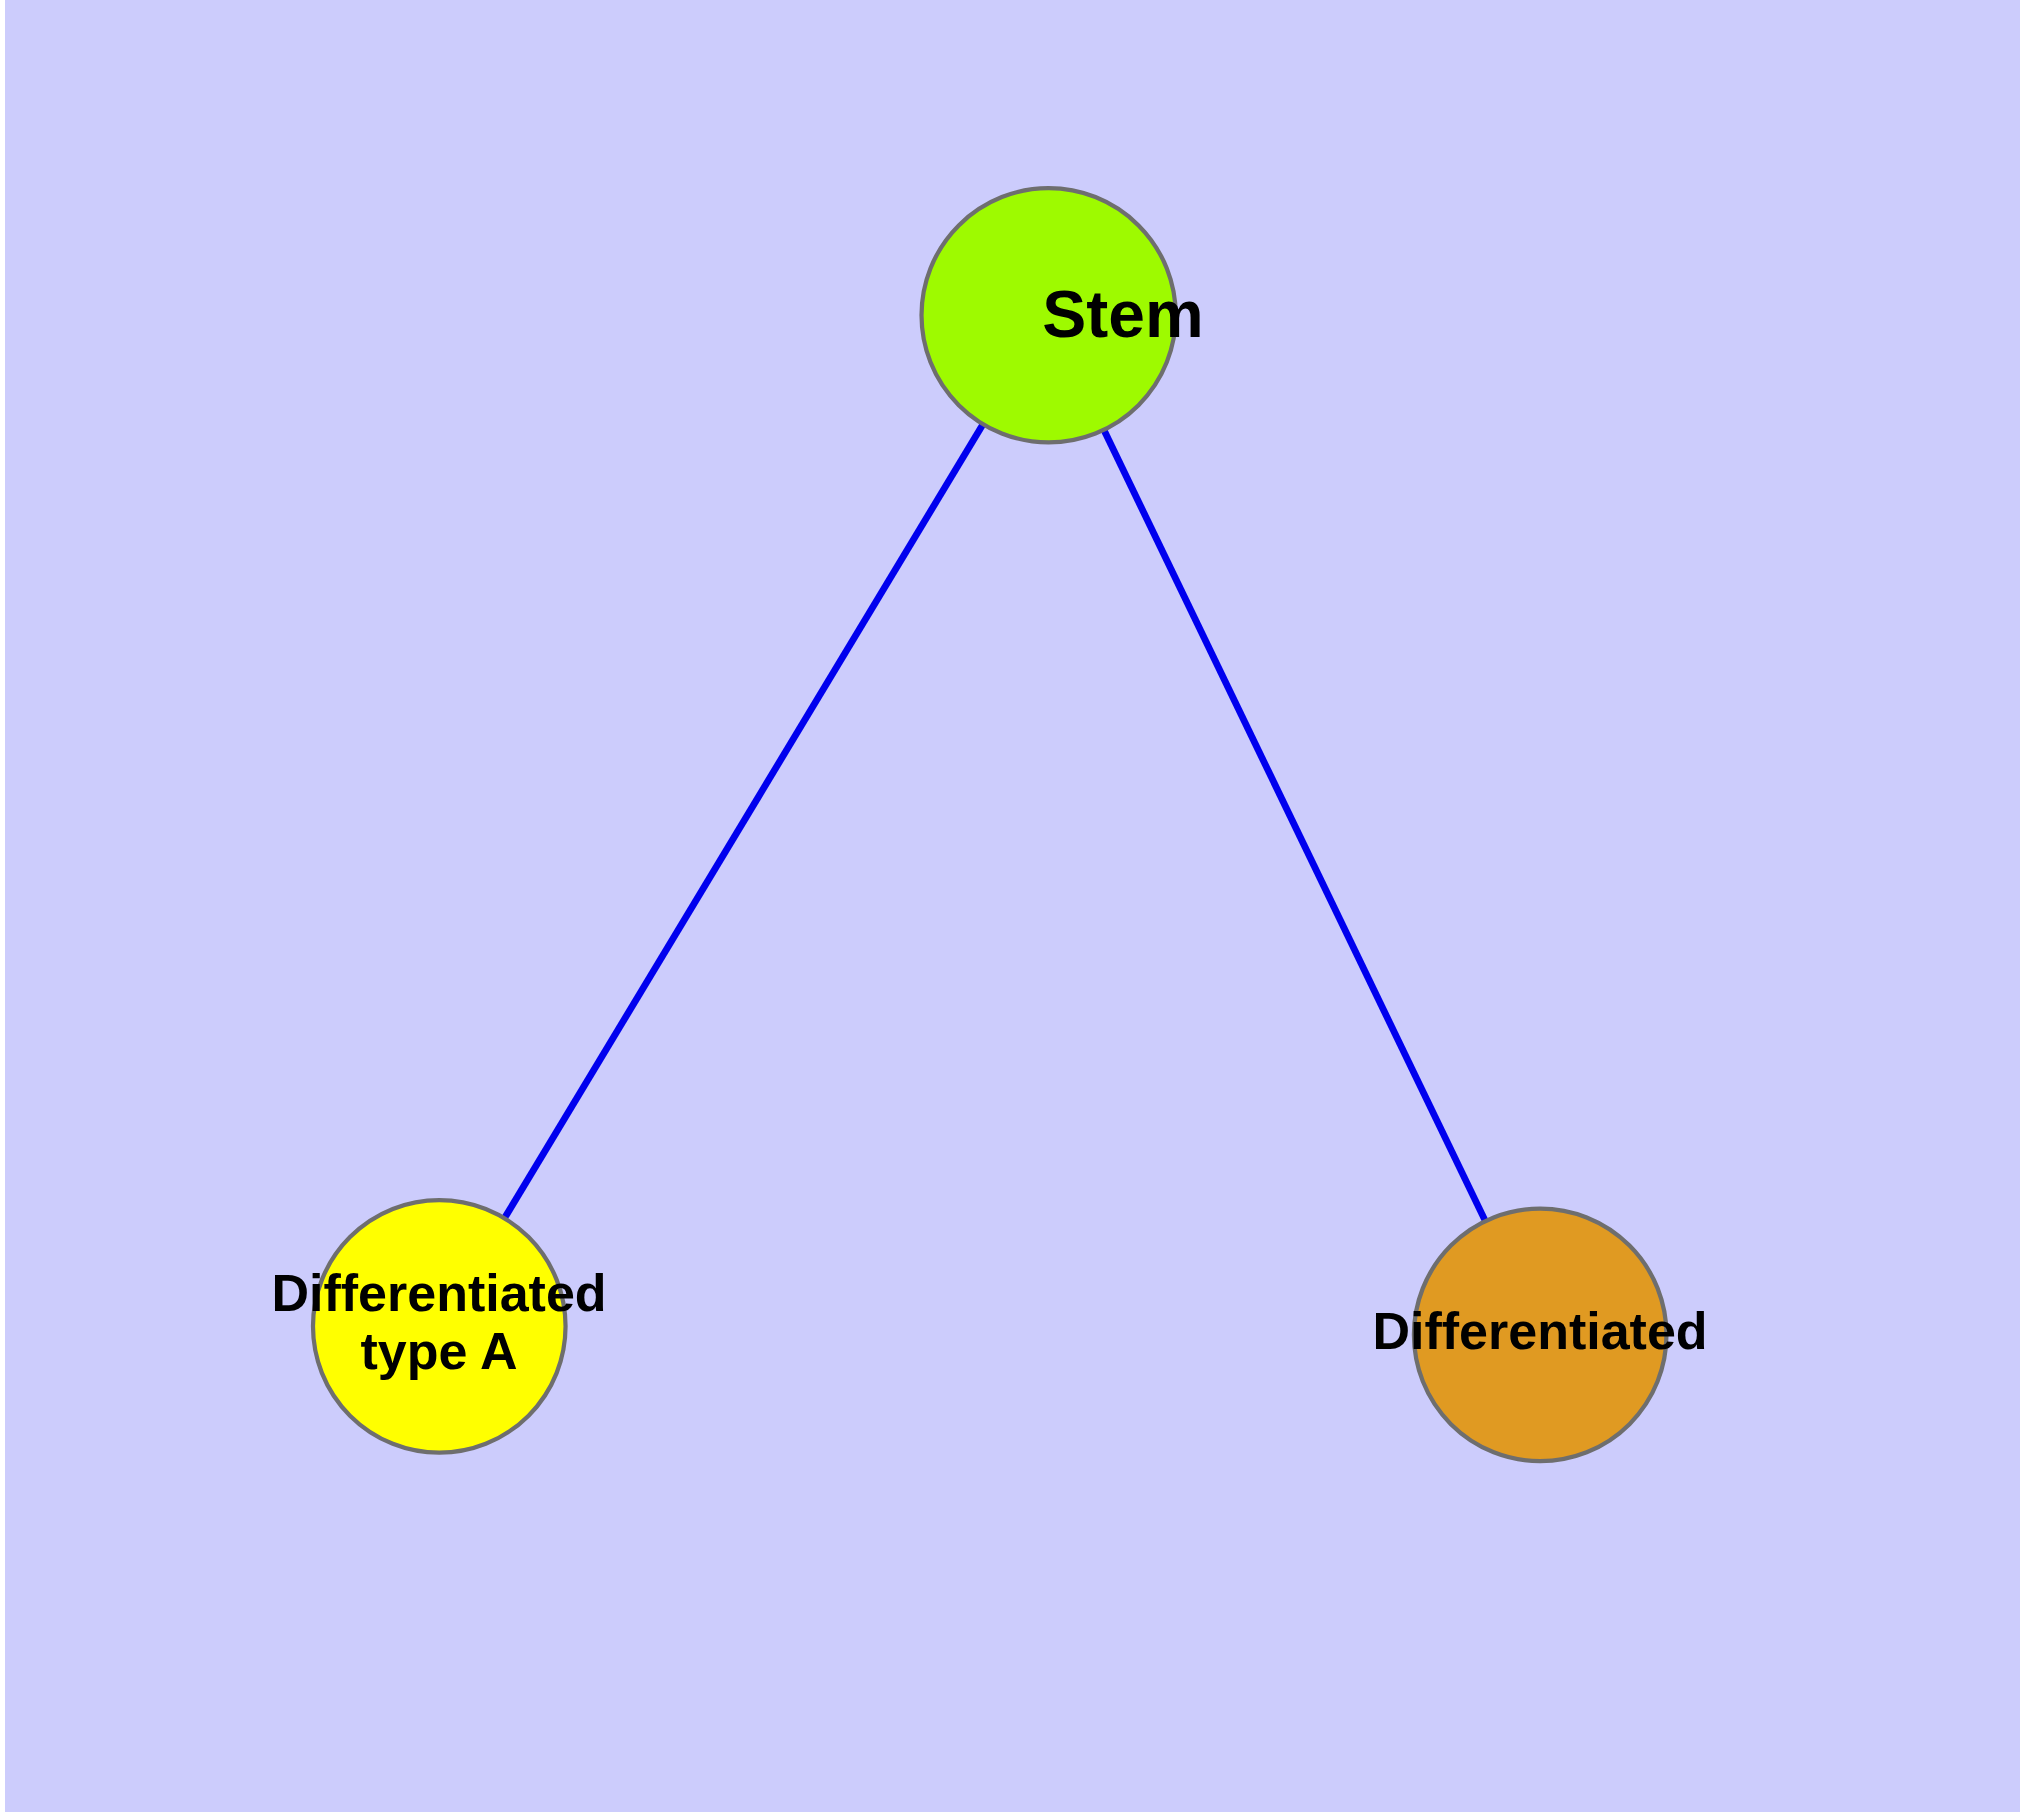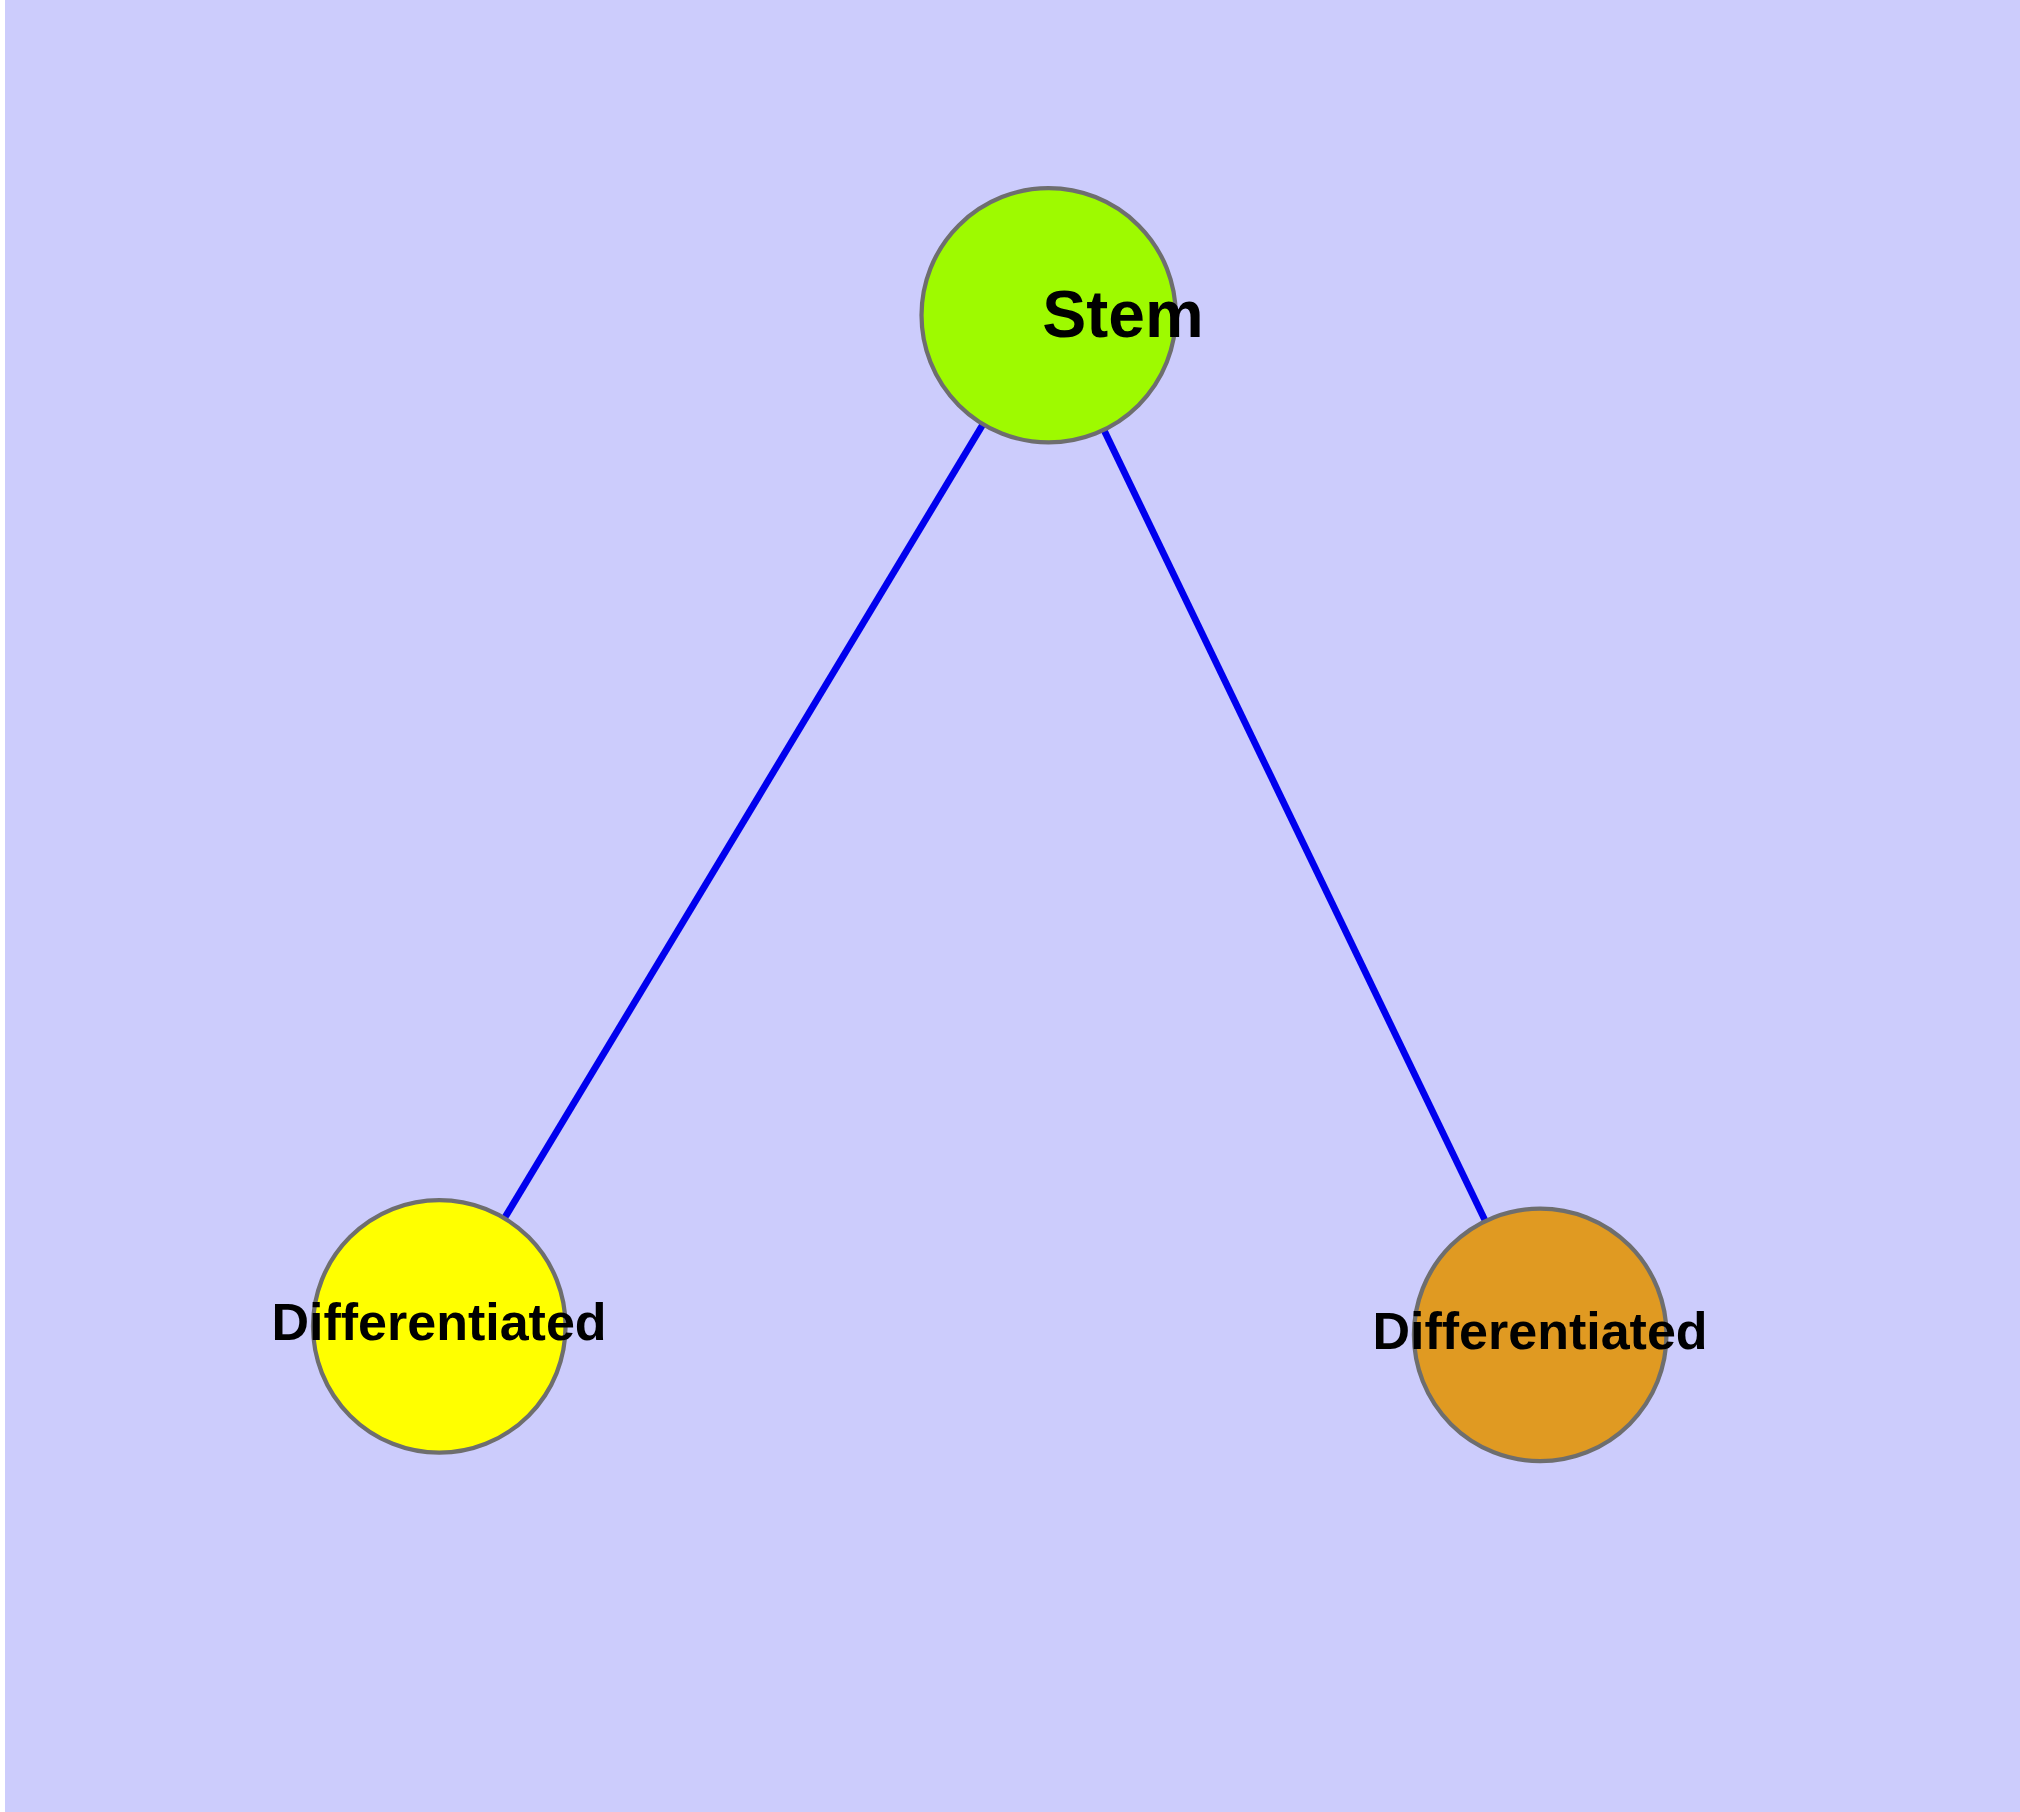--- a/index.html
+++ b/index.html
@@ -62,18 +62,18 @@
       </g>
     <g id="nodes-layer">
         <circle cx="1237" cy="372" r="150" fill="#9efa00" stroke="#6e6e6e" stroke-width="5"></circle>
         <circle cx="518" cy="1565" r="149" fill="#ffff00" stroke="#6e6e6e" stroke-width="5"></circle>
         <circle cx="1817" cy="1575" r="149" fill="#e09a22" stroke="#6e6e6e" stroke-width="5"></circle>
       </g>
   </svg>
 
   <div id="labels-layer">
       <div class="node-label big" style="left: 1080px; top: 315px; margin-left: 43px;"><div>Stem</div></div>
-      <div class="node-label multi" style="left: 439px; top: 1322px;"><div>Differentiated</div></div>
+      <div class="node-label multi" style="left: 439px; top: 1322px;"><div>Differentiated</div><div>type A</div></div>
       <div class="node-label multi" style="left: 1540px; top: 1331px;"><div>Differentiated</div></div>
     </div>
 
 </div>
 
 
 </body></html>

